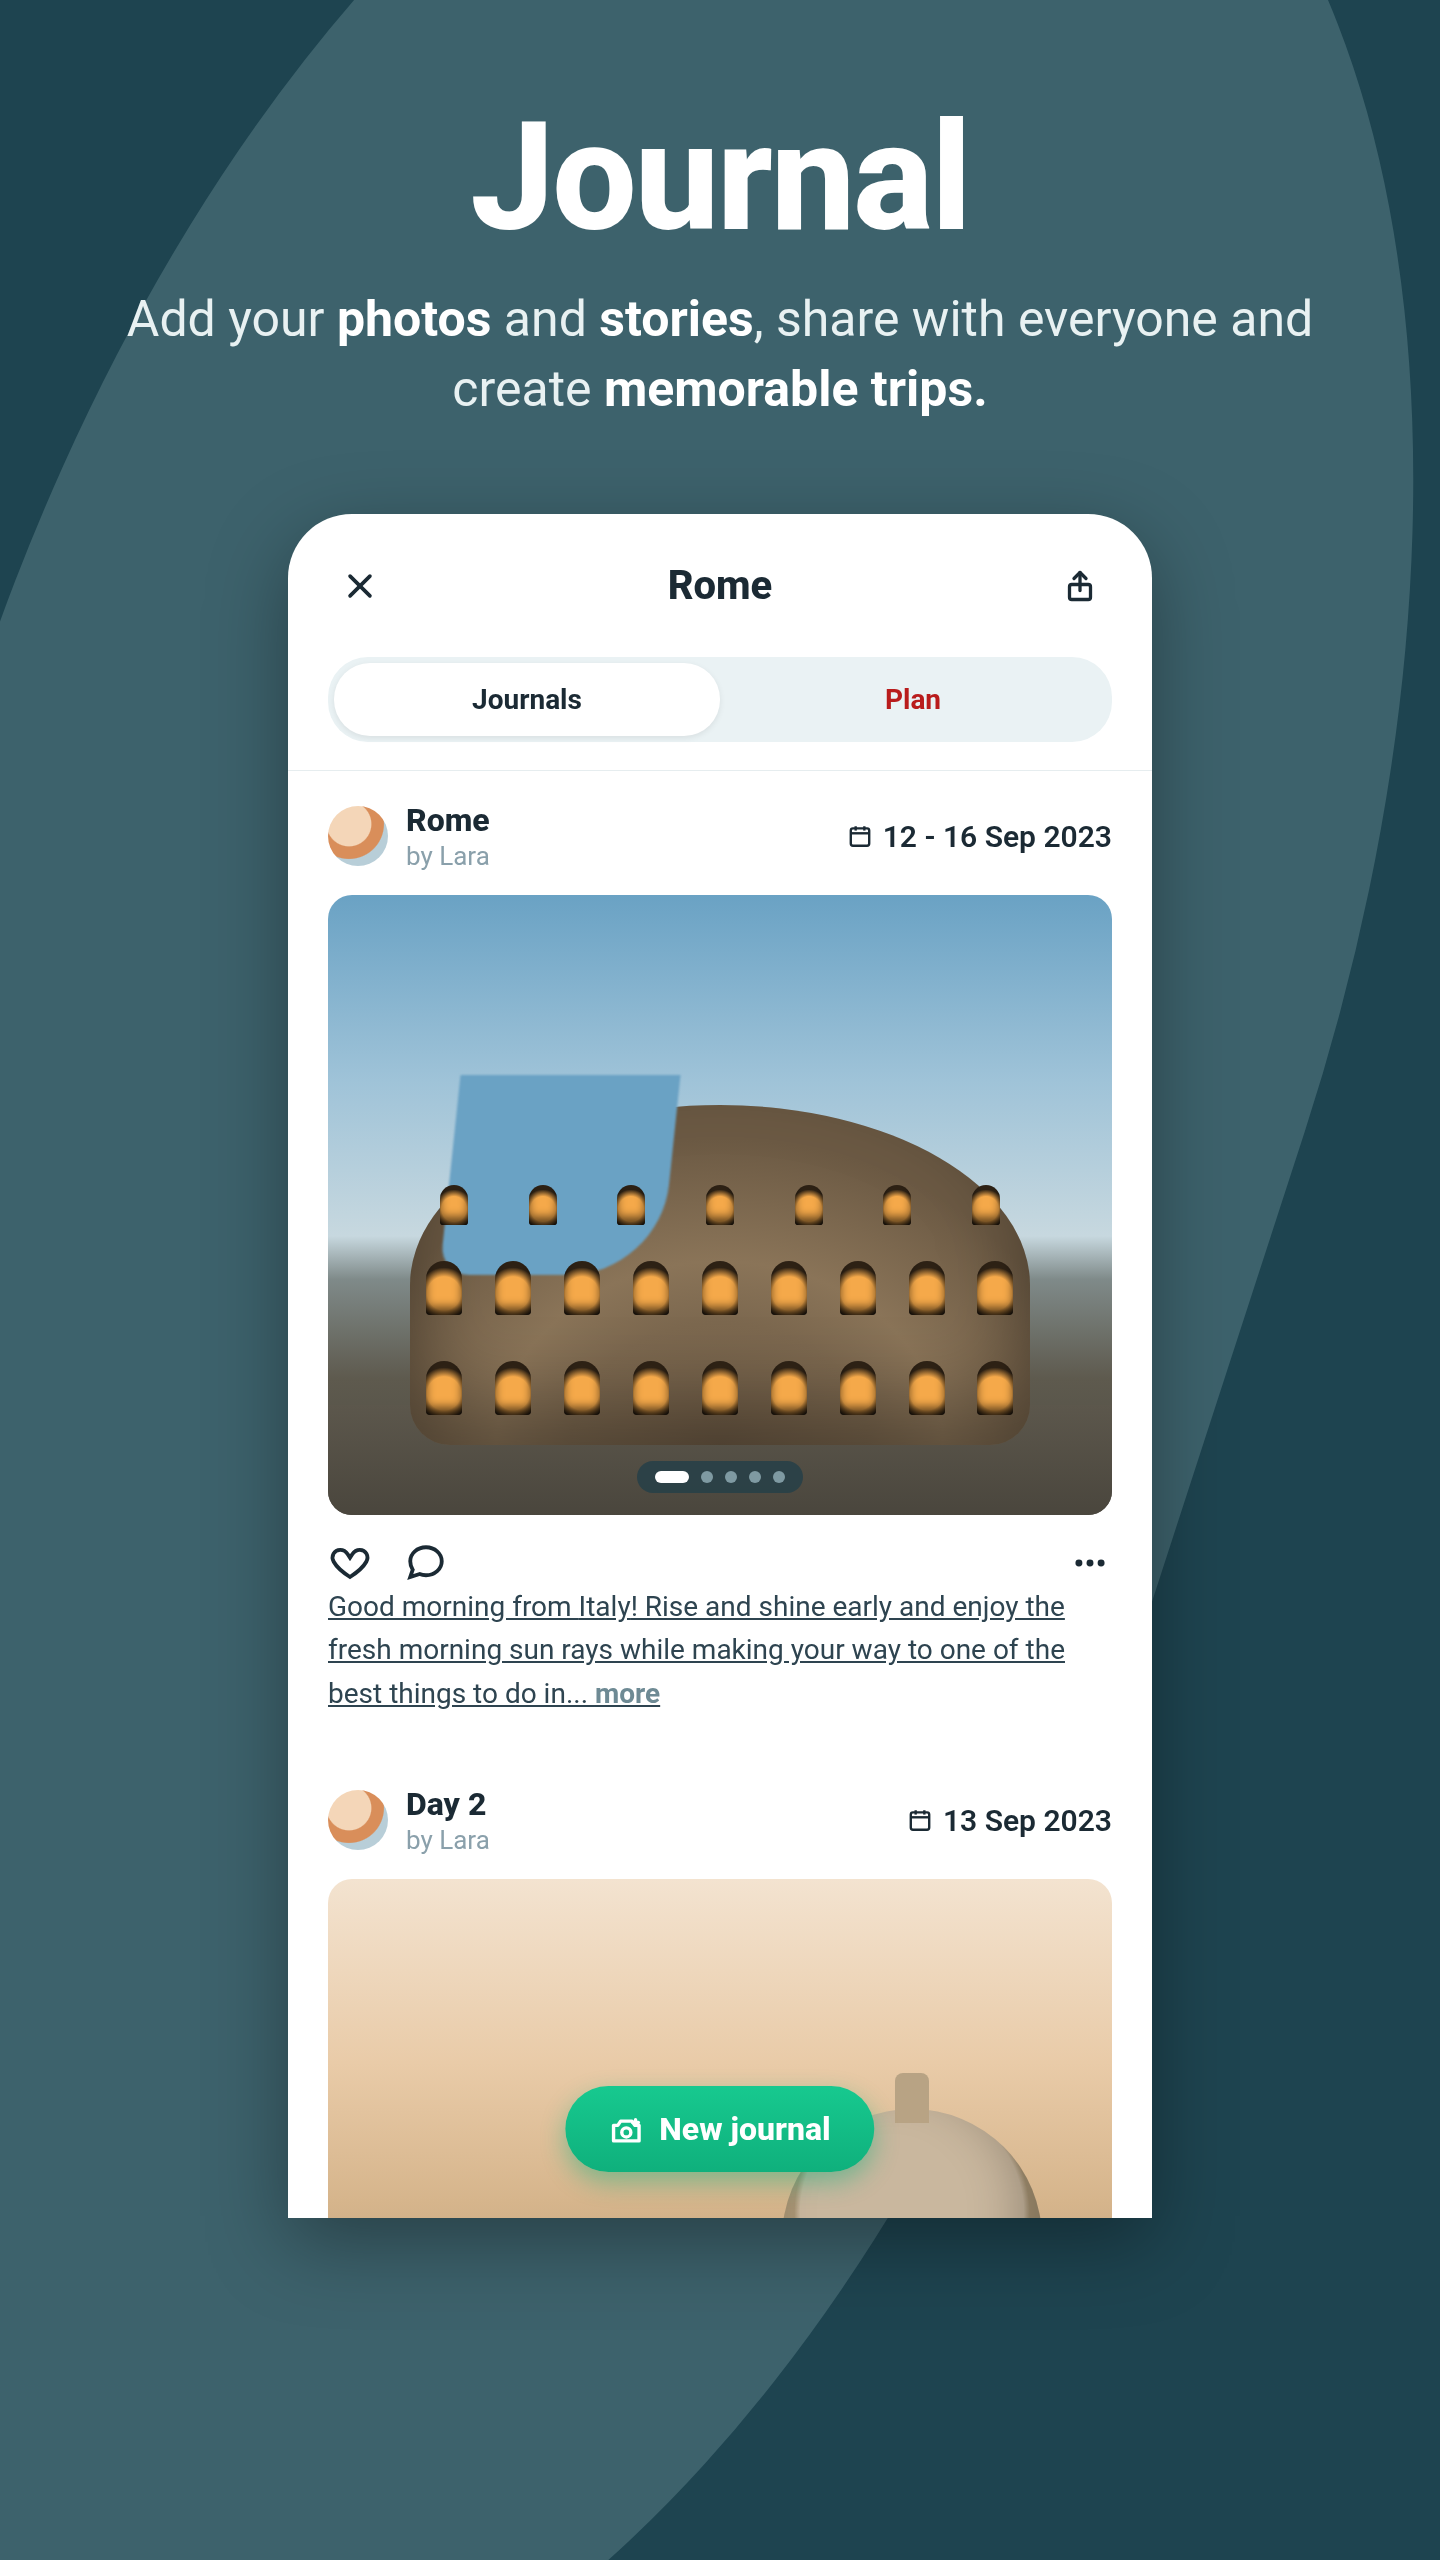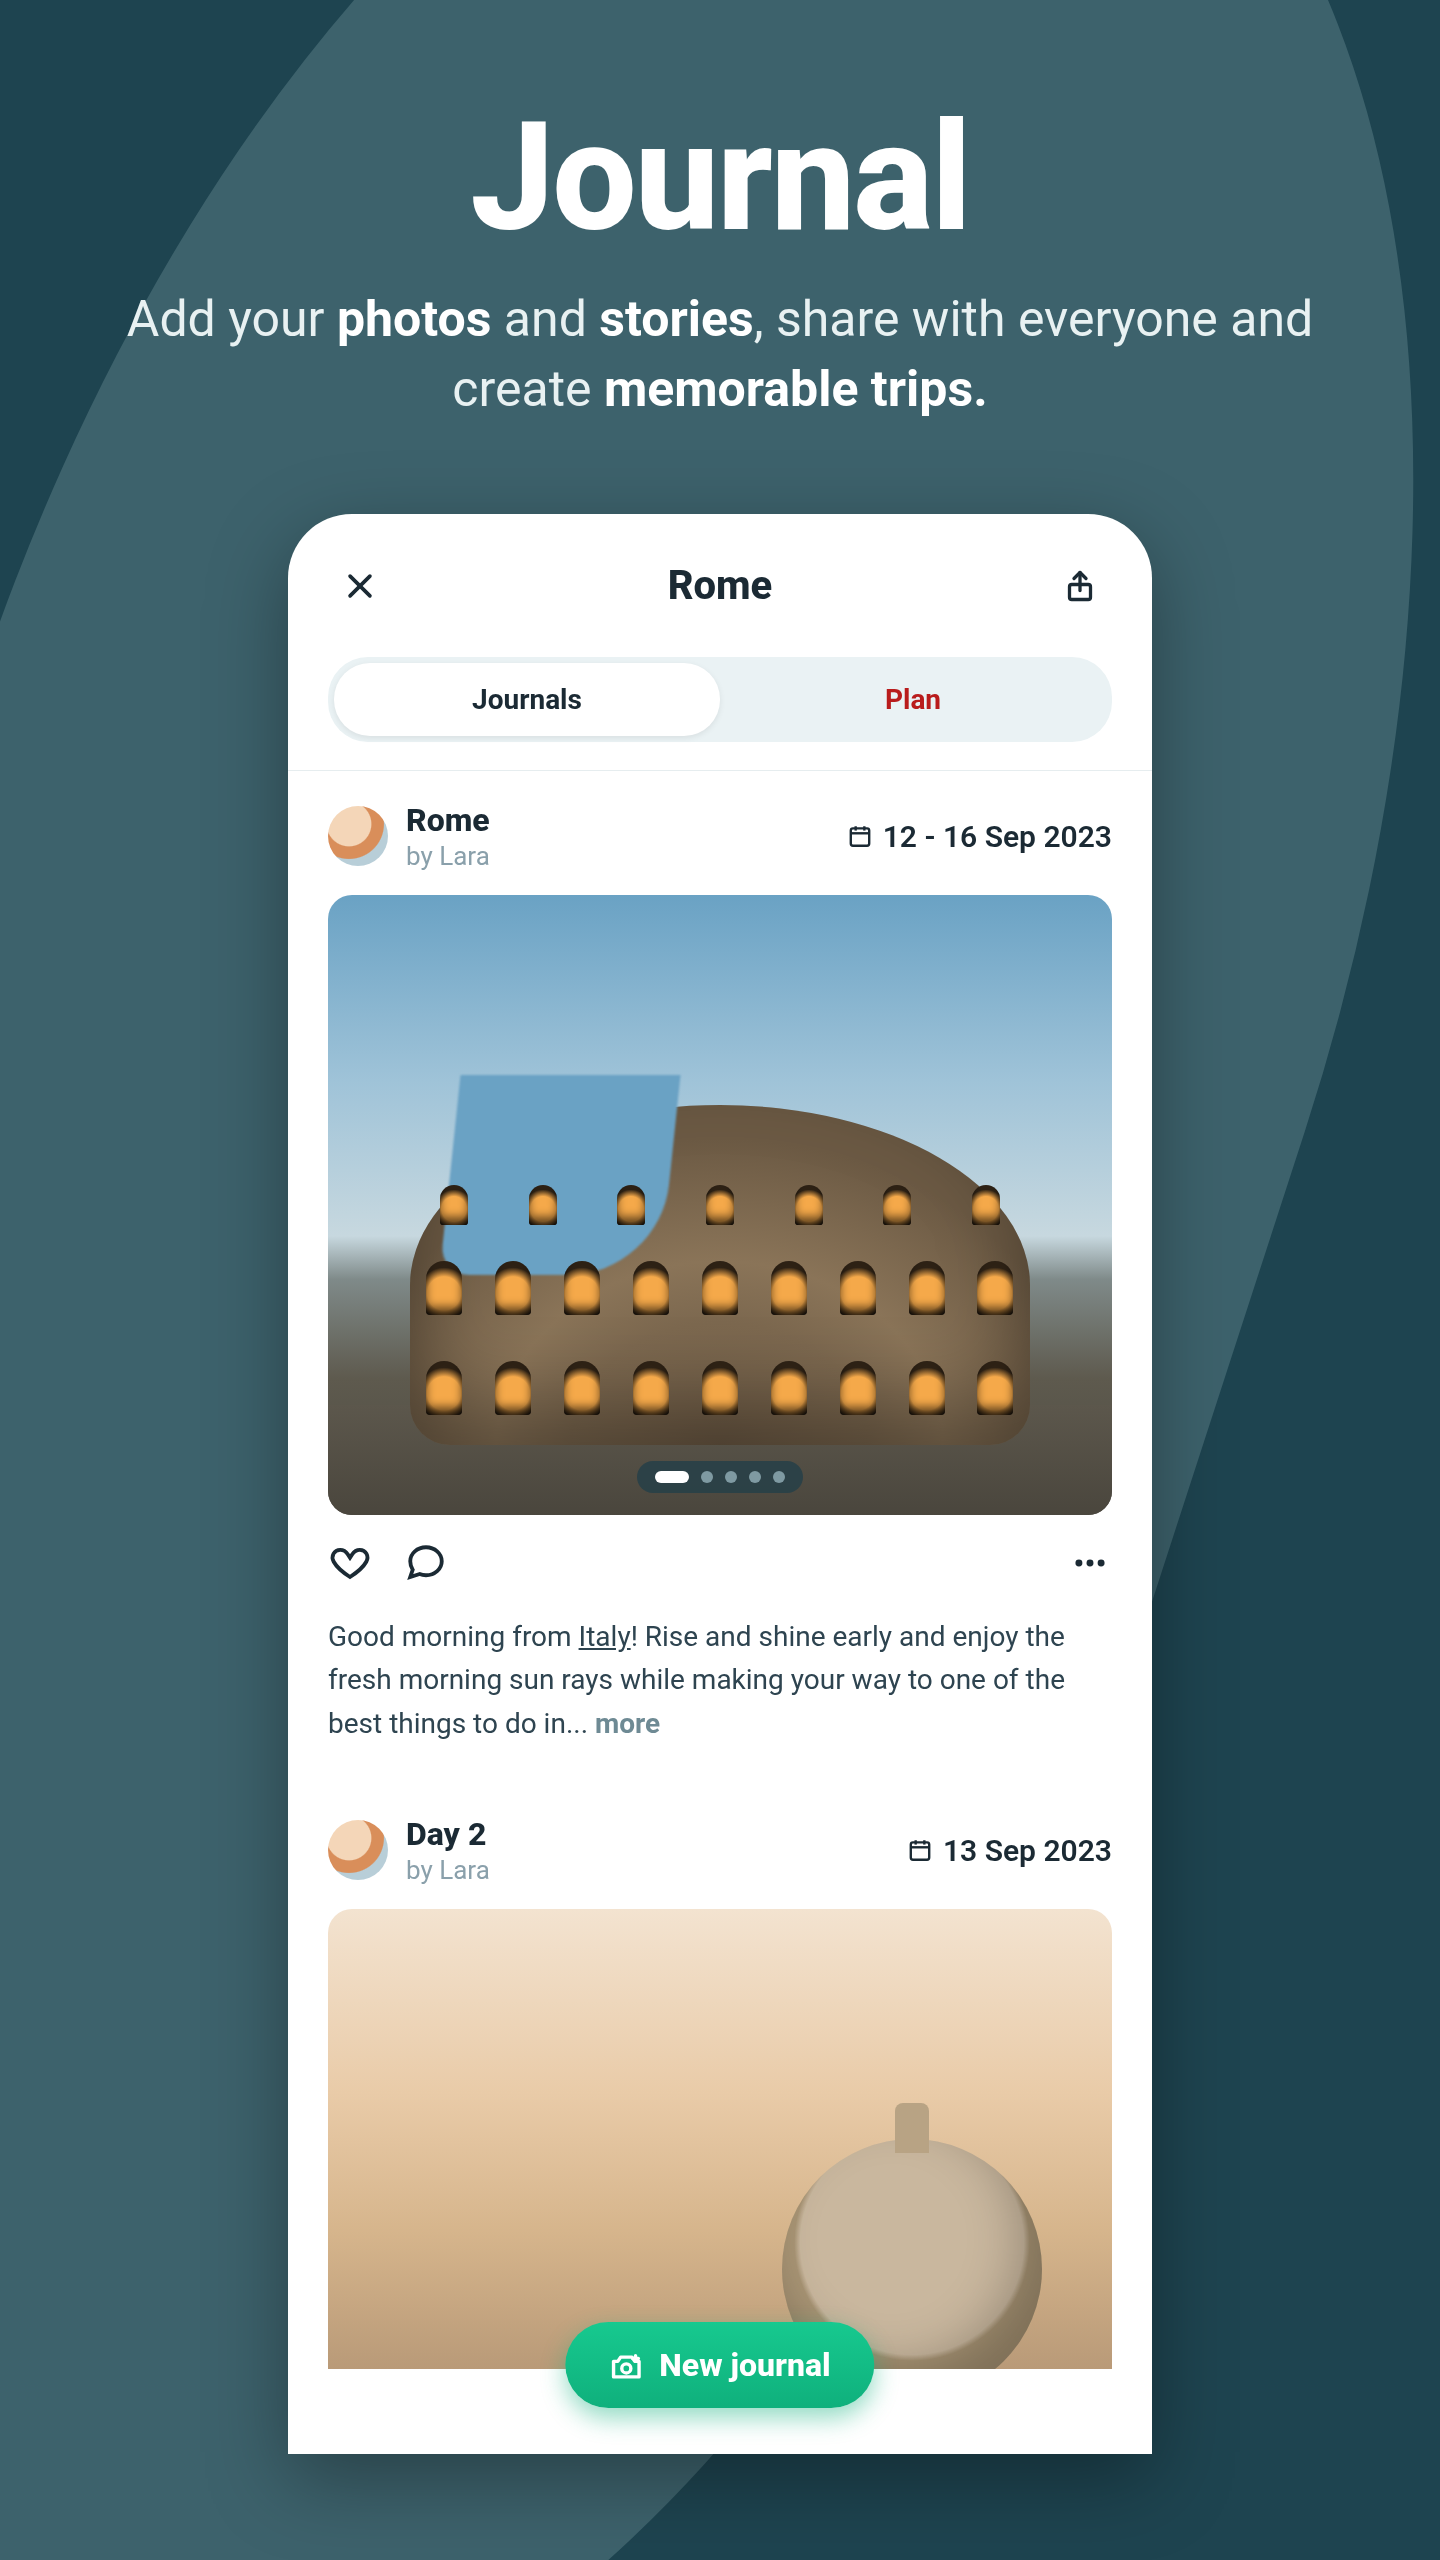--- a/index.html
+++ b/index.html
@@ -46,21 +46,21 @@
   .hero-sub b { font-weight: 700; color: #fff; }
   .phone {
     position: relative;
     z-index: 2;
     width: 864px;
     margin: 90px auto 0;
     background: #fff;
     border-radius: 64px 64px 0 0;
     box-shadow: 0 24px 80px rgba(0,0,0,.35);
     overflow: hidden;
-    height: 1940px;
+    height: 1704px;
   }
   .topbar {
     display: flex;
     align-items: center;
     justify-content: space-between;
     padding: 48px 50px 24px;
   }
   .icon-btn { width: 44px; height: 44px; display:flex; align-items:center; justify-content:center; cursor:pointer; }
   .topbar-center { text-align:center; flex:1; }
   .trip-title { font-size: 40px; font-weight: 800; color:#1b2a34; }
@@ -149,22 +149,21 @@
     display:flex; gap:12px; align-items:center;
   }
   .dot { width:12px; height:12px; border-radius:50%; background:#7f9aa2; }
   .dot.active { width:34px; border-radius:7px; background:#fff; }
   .actions {
     display:flex; align-items:center; justify-content:space-between;
     margin-top:26px;
   }
   .actions-left { display:flex; gap:32px; }
   .caption {
-    margin-top:30px;
-    font-size:28px; line-height:1.55; color:#2e4450;
+    font-size:28px; line-height:1.55; color:#2e4450;text-decoration:underline;
   }
   .caption .underline { text-decoration: underline; }
   .more-link { color:#6e8a94; font-weight:700; cursor:pointer; }
   .hero-img.small { height:460px; border-radius:24px 24px 0 0;
     background: linear-gradient(to bottom, #f3e3d0 0%, #e9cba8 40%, #d6b58c 70%, #b99a78 100%);
   }
   .dome{
     position:absolute; bottom:-30px; right:70px; width:260px; height:260px;
     background: radial-gradient(circle at 50% 40%, #c9b79e 0 55%, #a99575 58% 100%);
     border-radius:50%;

